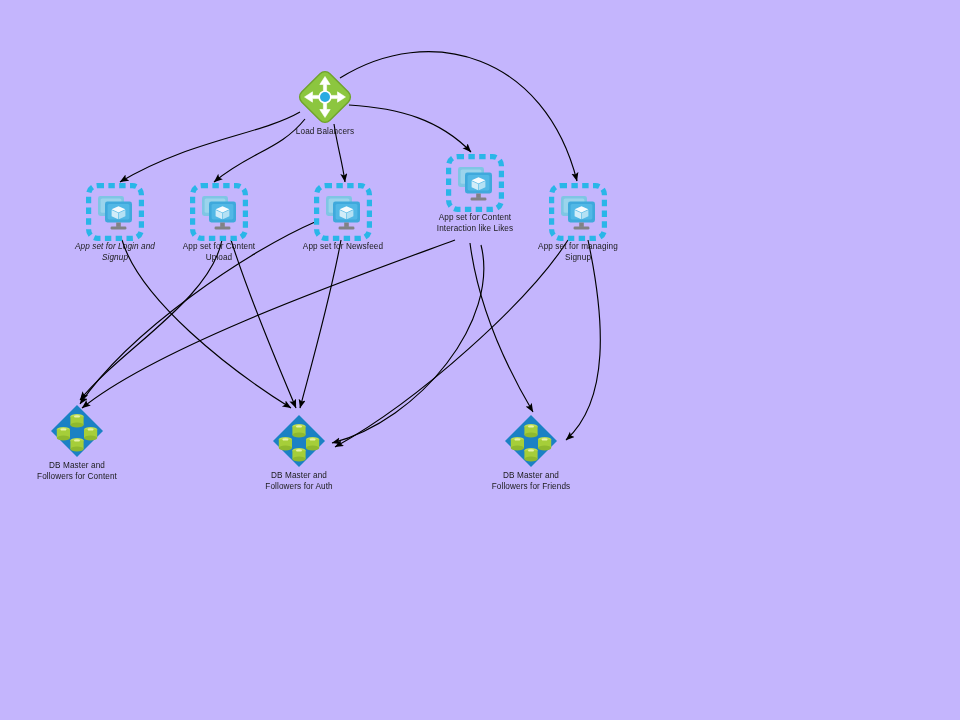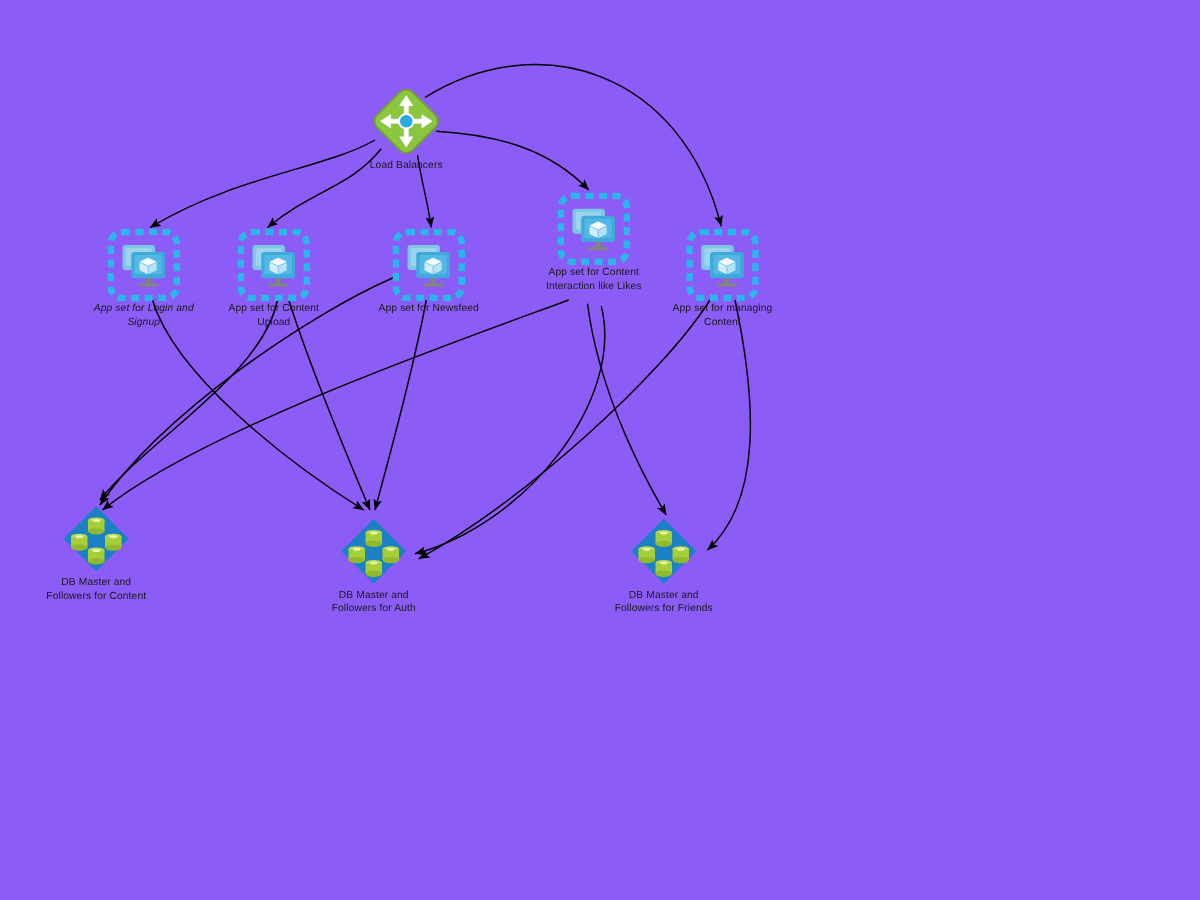--- a/index.html
+++ b/index.html
@@ -1,19 +1,19 @@
 <!DOCTYPE html>
 <html><head>
 <meta charset="utf-8">
 <title>Architecture Diagram</title>
 <style>
   html,body{margin:0;padding:0;background:#ffffff;}
   body{width:960px;height:720px;overflow:hidden;
        font-family:"Liberation Sans","DejaVu Sans",sans-serif;}
-  #canvas{position:relative;width:960px;height:720px;background:#8b5cf6;}
+  #canvas{position:relative;width:960px;height:720px;background:#c4b5fd;}
   #edge-layer{position:absolute;left:0;top:0;width:960px;height:720px;}
   .node{position:absolute;}
   .node-label{position:absolute;text-align:center;font-size:8.2px;line-height:11px;
               color:#1a1a1a;white-space:pre-line;left:50%;transform:translateX(-50%);
               top:100%;width:170px;letter-spacing:.1px;}
   .node-icon{position:relative;}
 </style>
 </head>
 <body>
 
@@ -158,21 +158,21 @@
         <g fill="#ffffff" opacity="0.95">
           <path d="M32.5 23.2 L39.4 26.3 L32.5 29.5 L25.6 26.3 Z"></path>
           <path d="M25.6 26.9 L32.2 30 L32.2 36.3 L25.6 33.2 Z" opacity="0.78"></path>
           <path d="M39.4 26.9 L32.8 30 L32.8 36.3 L39.4 33.2 Z" opacity="0.6"></path>
         </g>
         <rect x="30.2" y="39.5" width="4.6" height="4.4" fill="#808285"></rect>
         <rect x="24.6" y="43.6" width="15.8" height="2.8" rx="1.2" fill="#808285"></rect>
       </svg>
     </div>
     <div class="node-label" style="top:58px;">App set for managing
-Content</div>
+Signup</div>
   </div>
 
   <div class="node" style="left:48px;top:402px;width:58px;height:58px;">
     <div class="node-icon">
       <svg viewBox="0 0 58 58" width="58" height="58" xmlns="http://www.w3.org/2000/svg">
         <path d="M29 3 L55 29 L29 55 L3 29 Z" fill="#1B81C4"></path>
         <g>
           <ellipse cx="29" cy="14.4" rx="6.6" ry="2.5" fill="#BEDC52"></ellipse>
           <rect x="22.4" y="14.4" width="13.2" height="8.6" fill="#A6CE39"></rect>
           <ellipse cx="29" cy="23" rx="6.6" ry="2.5" fill="#8FB92E"></ellipse>

